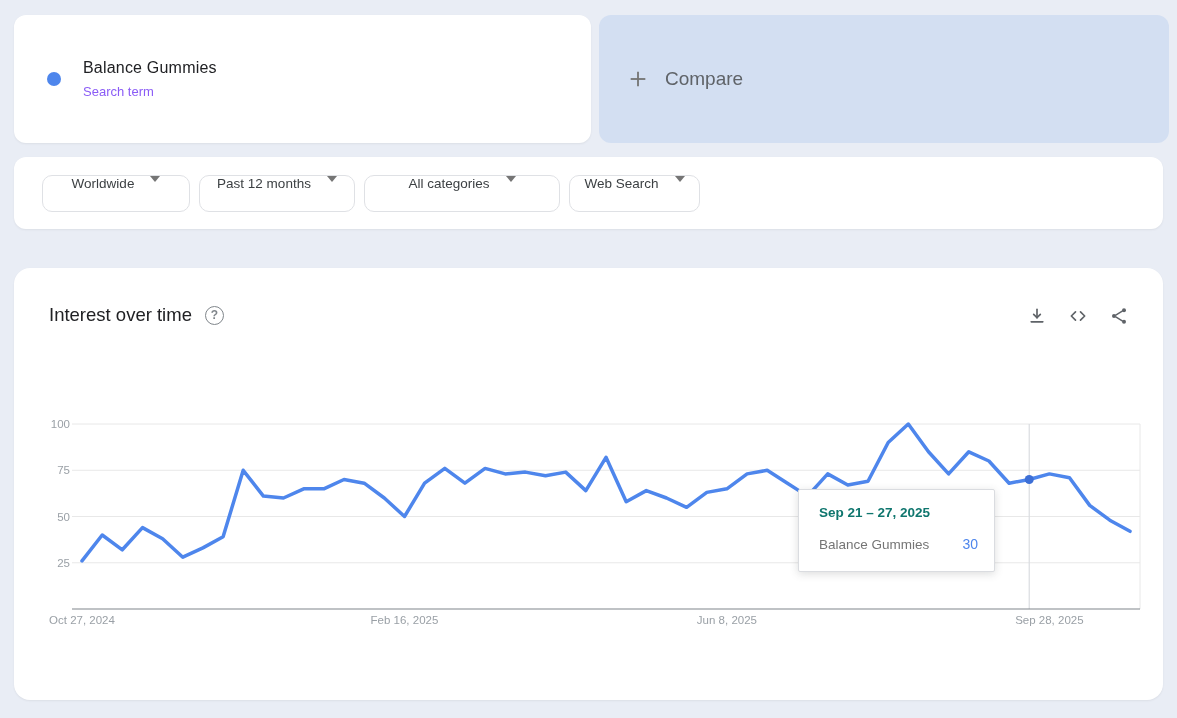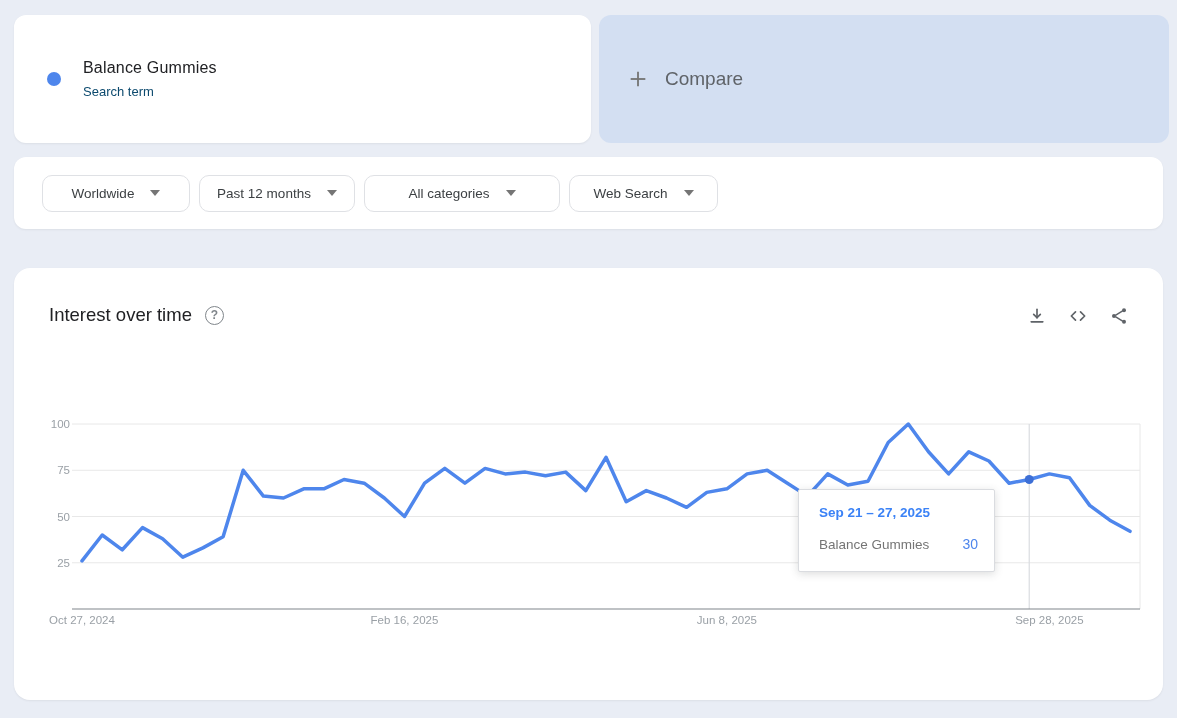--- a/index.html
+++ b/index.html
@@ -16,21 +16,21 @@
   .term-card {
     left:14px; top:15px; width:577px; height:128px;
     background:#ffffff;
     display:flex; align-items:center;
     padding-left:33px;
     box-shadow:0 1px 2px rgba(60,64,67,.08);
   }
   .term-dot { width:14px; height:14px; border-radius:50%; background:#4e86ec; flex:0 0 auto; }
   .term-text { margin-left:22px; }
   .term-title { font-size:16px; font-weight:500; color:#202124; letter-spacing:.2px; }
-  .term-sub { font-size:13px; color:#0c4a6e; margin-top:7px; }
+  .term-sub { font-size:13px; color:#8b5cf6; margin-top:7px; }
 
   
   .compare-card {
     left:599px; top:15px; width:570px; height:128px;
     background:#d3dff2;
     display:flex; align-items:center;
     padding-left:28px;
     cursor:pointer;
   }
   .plus-icon { width:22px; height:22px; stroke:#757575; stroke-width:2; }
@@ -39,27 +39,27 @@
   
   .filter-bar {
     left:14px; top:157px; width:1149px; height:72px;
     background:#ffffff;
     display:flex; align-items:center; gap:9px;
     padding-left:28px;
     box-shadow:0 1px 2px rgba(60,64,67,.08);
   }
   .chip {
     height:37px; border:1px solid #dfe1e5; border-radius:10px; background:#fff;
-    display:flex; align-items:center; justify-content:center; gap:16px;
+    display:flex; align-items:flex-start; justify-content:center; gap:16px;
     font-size:13.5px; color:#3c4043; cursor:pointer;
   }
   .chip:nth-child(1){ width:148px; }
   .chip:nth-child(2){ width:156px; }
   .chip:nth-child(3){ width:196px; }
-  .chip:nth-child(4){ width:149px; }
+  .chip:nth-child(4){ width:131px; }
   .caret { width:0; height:0; border-left:5px solid transparent; border-right:5px solid transparent; border-top:6px solid #757575; }
 
   
   .chart-card {
     left:14px; top:268px; width:1149px; height:432px;
     background:#ffffff; border-radius:16px;
     box-shadow:0 1px 2px rgba(60,64,67,.08);
   }
   .chart-header { position:absolute; left:35px; top:36px; display:flex; align-items:center; }
   .chart-title { font-size:18.5px; color:#202124; }
@@ -74,21 +74,21 @@
 
   #chart-svg { position:absolute; left:0; top:130px; }
 
   
   .tooltip {
     position:absolute; left:784px; top:221px; width:197px; height:83px;
     background:#ffffff; border:1px solid #dadce0; border-radius:2px;
     box-shadow:0 2px 8px rgba(60,64,67,.18);
     padding:15px 16px 0 20px; z-index:5;
   }
-  .tooltip-date { font-size:13.5px; font-weight:bold; color:#3b82f6; }
+  .tooltip-date { font-size:13.5px; font-weight:bold; color:#0f766e; }
   .tooltip-row { margin-top:16px; display:flex; justify-content:space-between; align-items:baseline; }
   .tooltip-series { font-size:13.5px; color:#757575; }
   .tooltip-value { font-size:14px; color:#4e86ec; }
 </style>
 </head>
 <body>
 
 <div class="card term-card">
   <div class="term-dot"></div>
   <div class="term-text">

